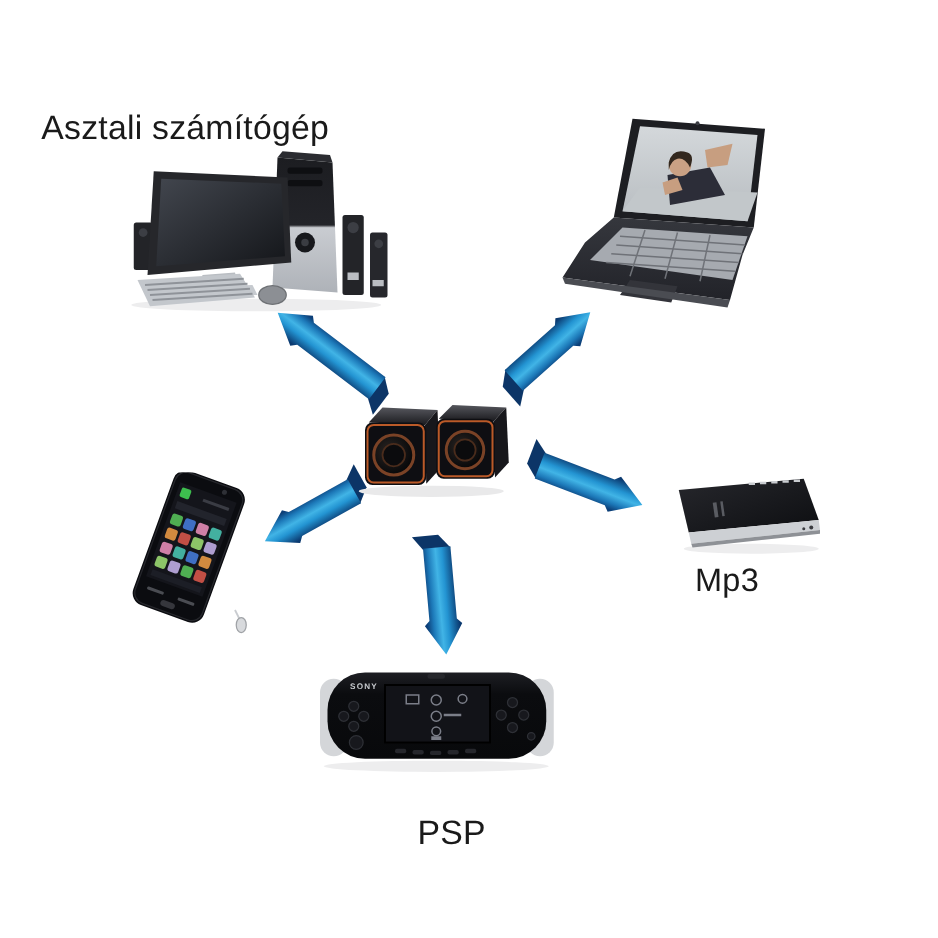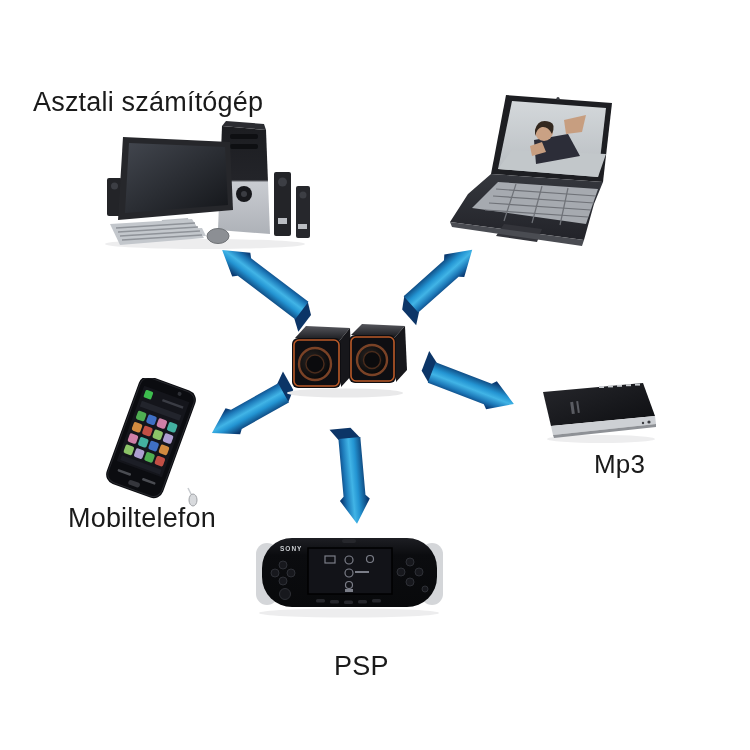--- a/index.html
+++ b/index.html
@@ -51,22 +51,21 @@
       <path d="M 4,-11 H 64 L 68,-15 L 92,0 L 68,15 L 64,11 H 4 Z" fill="url(#ag)"></path>
     </g>
 
     <g transform="translate(349,434) rotate(84.9)">
       <polygon points="5,-11 5,11 -6,19 -6,-2" fill="#0c3567"></polygon>
       <path d="M 4,-11 H 62 L 66,-15 L 90,0 L 66,15 L 62,11 H 4 Z" fill="url(#ag)"></path>
     </g>
   </svg>
 
   <div class="dev-label" style="left:33px;top:88px">Asztali számítógép</div>
-  <div class="dev-label" style="left:68px;top:504px">Mobiltelefon</div>
-  <div class="dev-label small" style="left:594px;top:450px">Mp3</div>
+  <div class="dev-label small" style="left:556px;top:450px">Mp3</div>
   <div class="dev-label" style="left:334px;top:652px">PSP</div>
 
   <svg class="abs" style="left:90px;top:112px" width="235" height="138" viewBox="0 0 235 138">
     <defs>
       <linearGradient id="scr" x1="0" y1="0" x2="1" y2="1">
         <stop offset="0" stop-color="#42464e"></stop>
           <stop offset="1" stop-color="#14161a"></stop>
       </linearGradient>
       <linearGradient id="twr" x1="0" y1="0" x2="0" y2="1">
         <stop offset="0" stop-color="#1c1d21"></stop>

